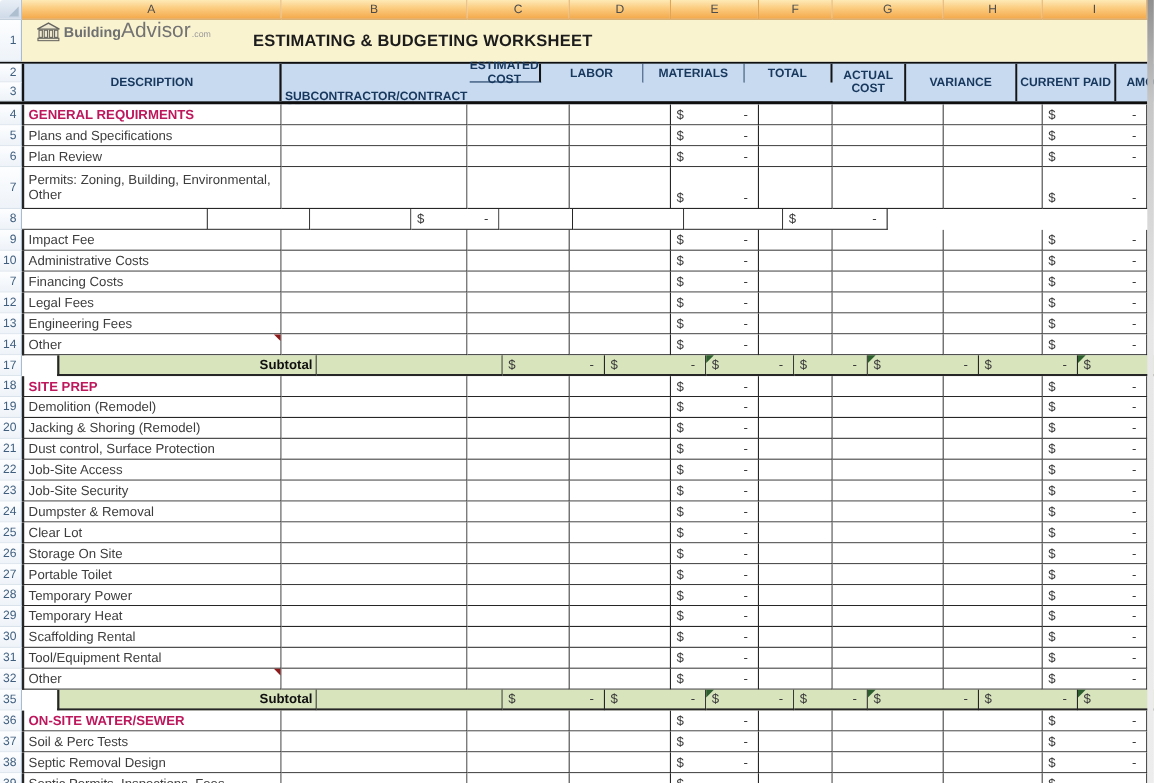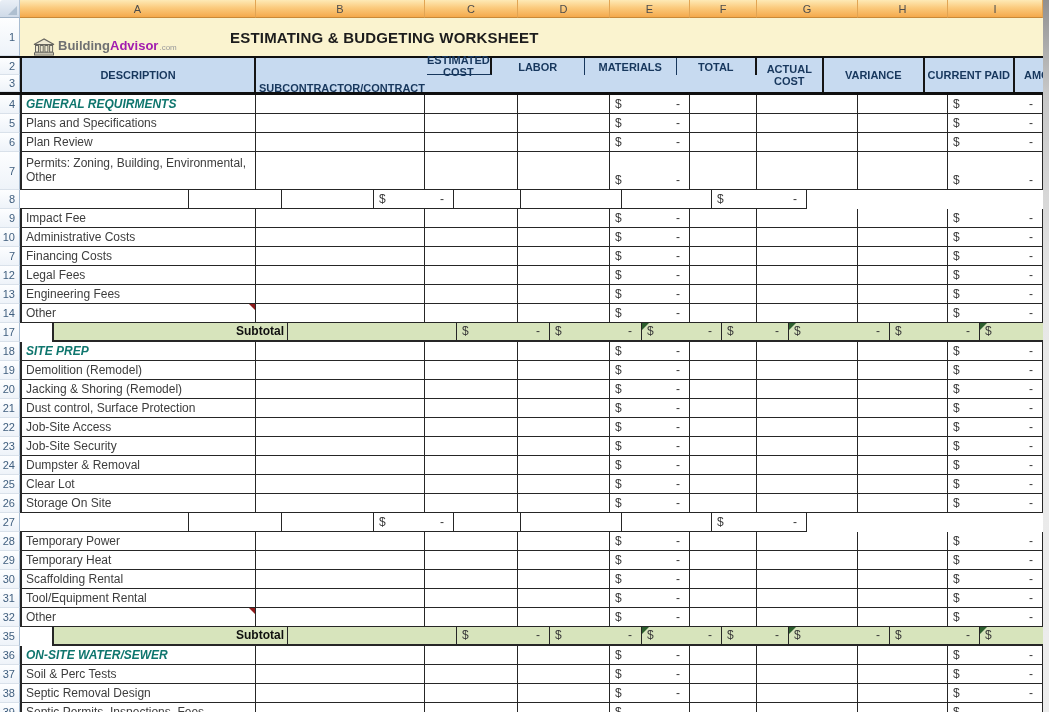--- a/index.html
+++ b/index.html
@@ -14,25 +14,25 @@
 
   
   .wA{flex:0 0 236px;} .wB{flex:0 0 169px;} .wC{flex:0 0 93px;} .wD{flex:0 0 92px;} .wE{flex:0 0 80px;}
   .wF{flex:0 0 67px;} .wG{flex:0 0 101px;} .wH{flex:0 0 90px;} .wI{flex:0 0 95px;}
 
   
   .rownum { flex:0 0 20px; width:20px; background:linear-gradient(180deg,#fdfeff,#eef3f9); border-right:1px solid #a8bcd1; border-bottom:1px solid #d9e1ea; color:#3f5e7e; font-size:11px; display:flex; align-items:center; justify-content:flex-end; padding-right:4px; }
 
   
   .title-row { display:flex; height:38px; width:1043px; }
-  .title-band { flex:0 0 1023px; background:#faf3cf; position:relative; display:flex; align-items:flex-end; }
+  .title-band { flex:0 0 1023px; background:#faf3cf; position:relative; display:flex; align-items:flex-start; }
   .brand { display:flex; align-items:baseline; margin-left:13px; }
   .brand svg { align-self:center; margin-right:3px; }
   .brand-1 { font-size:13px; color:#6f7072; font-weight:600; }
-  .brand-2 { font-size:13px; color:#a21caf; font-weight:700; }
+  .brand-2 { font-size:19px; color:#737373; font-weight:400; }
   .brand-3 { font-size:8px; color:#98999b; margin-left:1px; }
   .sheet-title { position:absolute; left:210px; top:50%; transform:translateY(-50%); font-size:15px; font-weight:bold; color:#1c1c1c; letter-spacing:.2px; }
 
   
   .header-block { display:flex; width:1043px; height:39px; border-top:2px solid #0f0f0f; border-bottom:3px solid #0f0f0f; background:#c7daf0; }
   .rownum-stack { display:flex; flex-direction:column; flex:0 0 20px; background:#fff; }
   .rownum-stack .rownum { height:17px; flex:0 0 17px; }
   .hcell { border-right:2px solid #141414; display:flex; align-items:center; justify-content:center; text-align:center; font-weight:bold; font-size:11px; line-height:12px; color:#17375d; background:#c7daf0; }
   .hA { flex:0 0 236px; border-left:2px solid #141414; }
   .hB { flex:0 0 169px; flex-direction:column; align-items:flex-start; justify-content:center; padding-left:3px; text-align:left;margin-top:36px; }
@@ -48,21 +48,21 @@
   .hI { flex:0 0 95px; }
 
   
   .row { display:flex; height:19px; width:1043px; }
   .row.tall { height:38px; }
   .cell { border-right:1px solid #262626; border-bottom:1px solid #262626; background:#fff; display:flex; align-items:flex-end; position:relative; }
   .cA { flex:0 0 236px; border-left:2px solid #262626; }
   .cB { flex:0 0 169px; } .cC { flex:0 0 93px; } .cD { flex:0 0 92px; } .cE { flex:0 0 80px; }
   .cF { flex:0 0 67px; } .cG { flex:0 0 101px; } .cH { flex:0 0 90px; } .cI { flex:0 0 95px; }
   .desc { font-size:12px; color:#3d3d3d; padding:0 3px 2px 4px; line-height:14px; }
-  .section .desc { font-weight:bold; color:#0f766e;font-style:italic; }
+  .section .desc { font-weight:bold; color:#be185d; }
   .tall .desc { align-items:center; }
   .money { justify-content:space-between; padding:0 9px 2px 5px; font-size:12px; color:#3a3a3a; }
   .money .cur, .money .val { line-height:13px; }
   .subtotal .cell { background:#d7e4bc; border-bottom-width:2px; }
   .subtotal .cA { justify-content:flex-end; }
   .subtotal .desc { font-weight:bold; color:#101010; padding-right:3px;margin-left:32px; }
   .tri-red { position:absolute; top:0; right:0; width:0; height:0; border-top:6px solid #8e1b1b; border-left:6px solid transparent; }
   .tri-green { position:absolute; top:0; left:0; width:0; height:0; border-top:7px solid #2c5e2e; border-right:7px solid transparent; }
 
   
@@ -523,20 +523,21 @@
         <div class="cell cF"></div>
         <div class="cell cG"></div>
         <div class="cell cH"></div>
         <div class="cell cI money">
           <div class="cur">$</div>
           <div class="val">-</div>
         </div>
       </div>
       <div class="row item">
         <div class="rownum">27</div>
+        <div class="cell cA desc">Portable Toilet</div>
         <div class="cell cB"></div>
         <div class="cell cC"></div>
         <div class="cell cD"></div>
         <div class="cell cE money">
           <div class="cur">$</div>
           <div class="val">-</div>
         </div>
         <div class="cell cF"></div>
         <div class="cell cG"></div>
         <div class="cell cH"></div>

